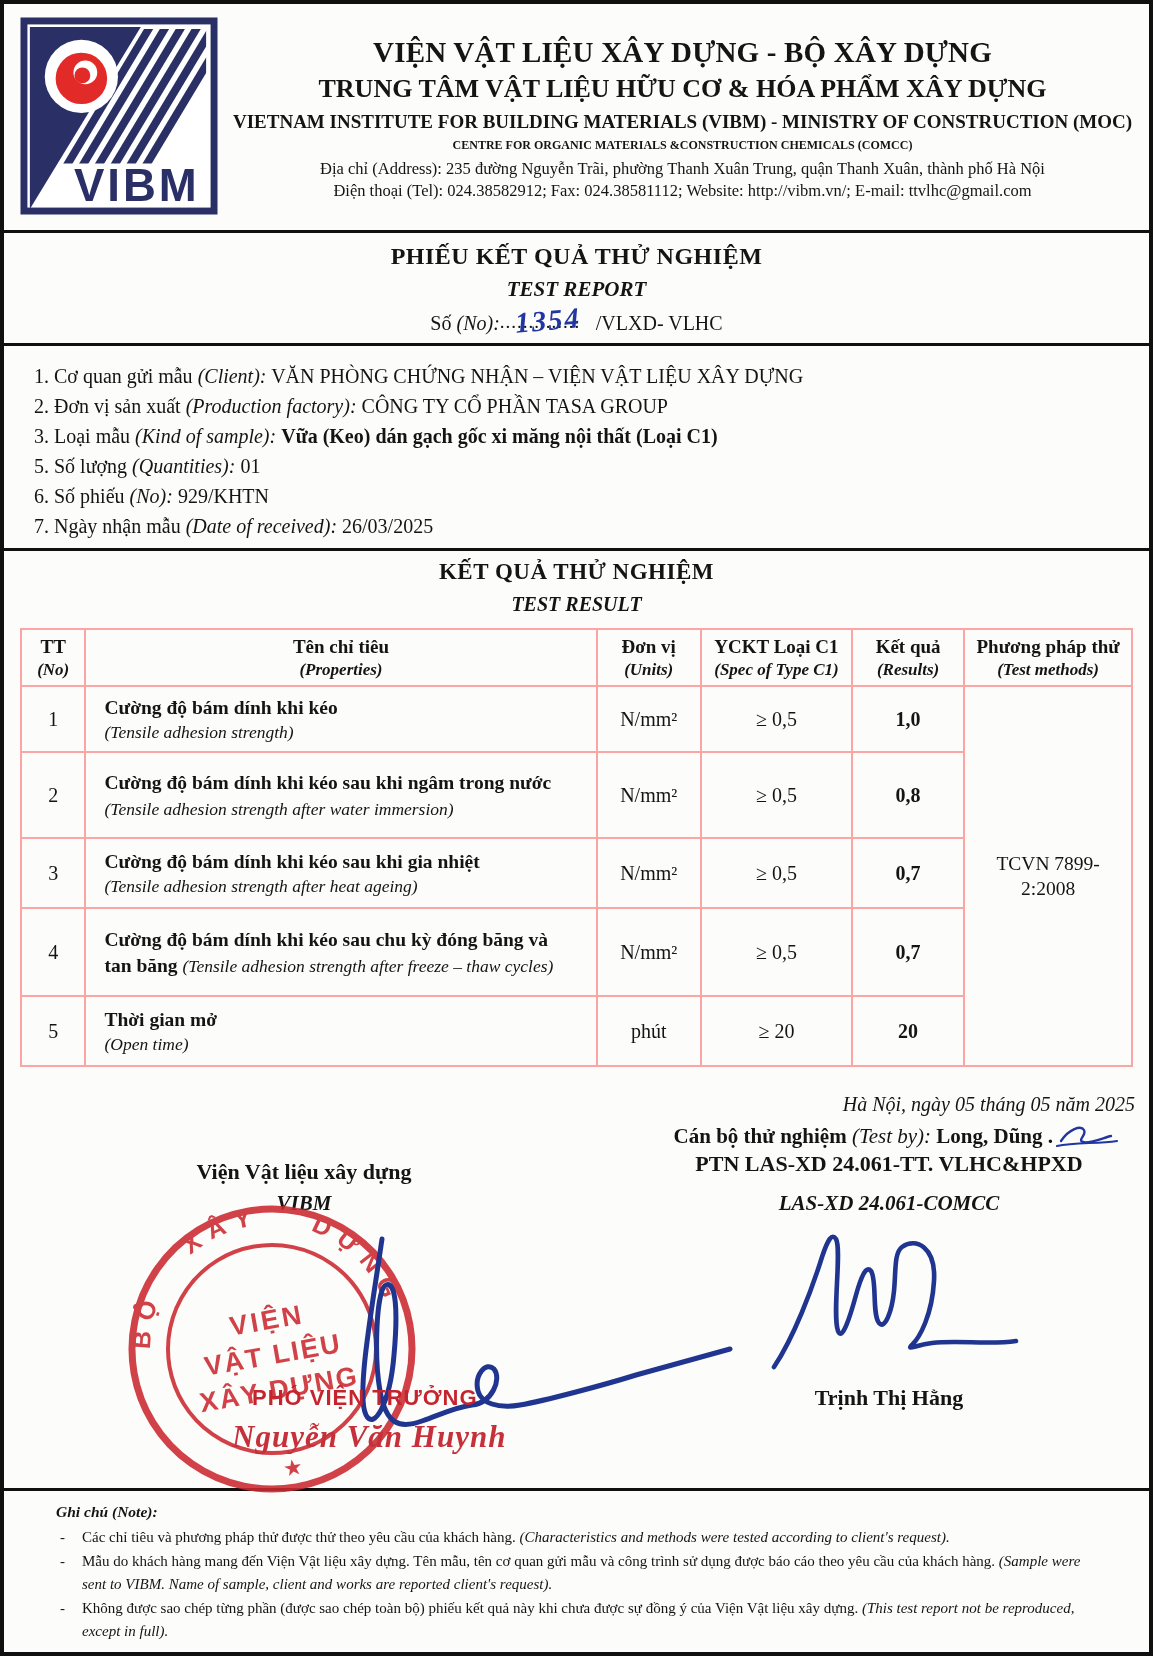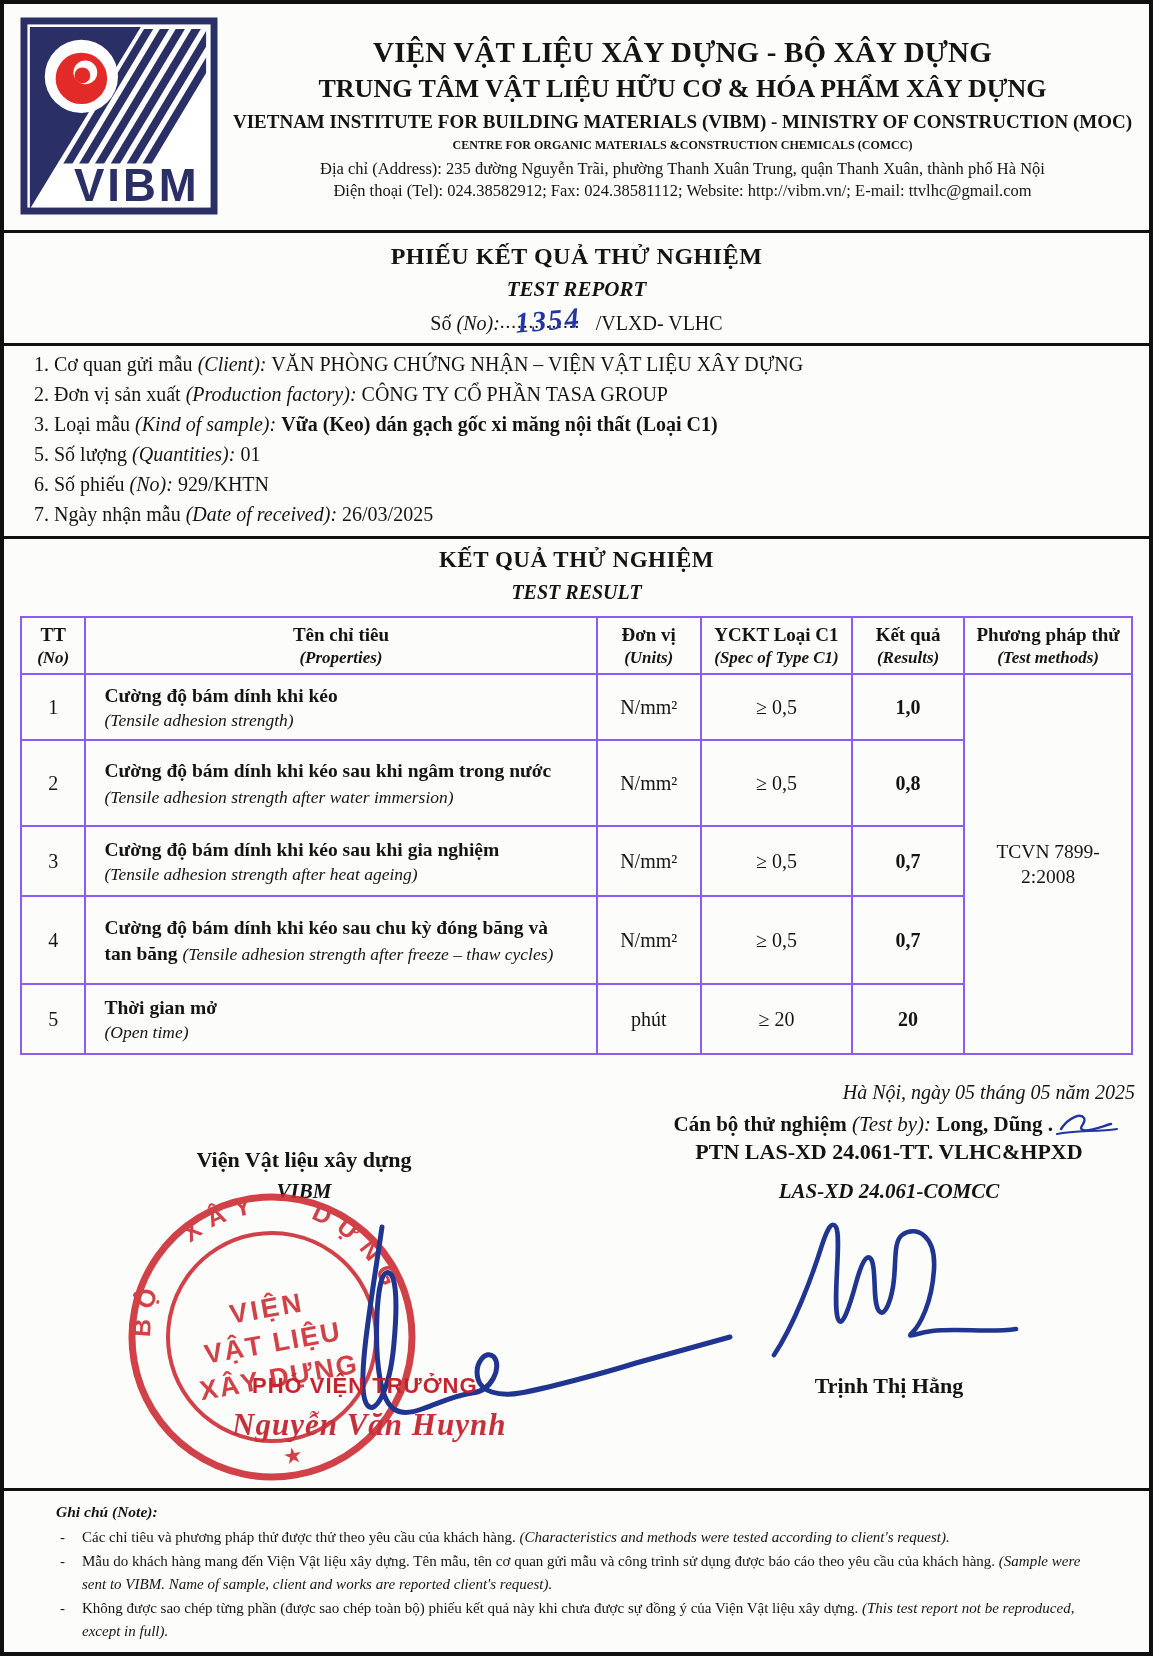--- a/index.html
+++ b/index.html
@@ -25,31 +25,31 @@
   .sec-title{border-bottom:3px solid #101010;text-align:center;padding:10px 0 8px;flex:none;}
   .t-vn{font-size:24px;font-weight:bold;letter-spacing:.5px;}
   .t-en{font-size:21px;font-weight:bold;font-style:italic;margin-top:7px;}
   .no-line{font-size:20px;margin-top:8px;}
   .no-en{font-style:italic;}
   .no-rel{position:relative;display:inline-block;width:96px;vertical-align:bottom;}
   .no-dots{position:absolute;left:0;bottom:2px;letter-spacing:1px;color:#141414;font-size:19px;}
   .no-value{position:relative;z-index:2;color:#2136a0;font-size:29px;font-weight:bold;
     font-style:italic;display:inline-block;transform:rotate(-5deg);letter-spacing:2px;line-height:20px;}
   
-  .sec-items{border-bottom:3px solid #101010;padding:3px 14px 7px 30px;flex:none;}
+  .sec-items{border-bottom:3px solid #101010;padding:15px 14px 7px 30px;flex:none;}
   .item{font-size:20px;line-height:30px;}
   .item .en{font-style:italic;}
   .item.bold-val .val{font-weight:bold;}
   
   .sec-result-head{text-align:center;padding:8px 0 6px;flex:none;}
   .rt-vn{font-size:23px;font-weight:bold;letter-spacing:.5px;}
   .rt-en{font-size:20px;font-weight:bold;font-style:italic;margin-top:8px;}
   
   table.results{border-collapse:collapse;margin:6px 16px 0;width:calc(100% - 32px);flex:none;}
-  table.results th,table.results td{border:2px solid #8b5cf6;vertical-align:middle;}
+  table.results th,table.results td{border:2px solid #fca5a5;vertical-align:middle;}
   th .h-vn{font-size:19px;font-weight:bold;}
   th .h-en{font-size:17px;font-weight:bold;font-style:italic;}
   th{padding:5px 4px;text-align:center;line-height:1.25;}
   td{padding:4px 6px;font-size:20px;text-align:center;line-height:1.3;}
   td.prop{text-align:left;padding:6px 18px;}
   td.prop .p-vn{font-weight:bold;font-size:19.5px;}
   td.prop .p-en{font-style:italic;font-size:17.5px;}
   td.prop.break .p-en{display:block;}
   td.res{font-weight:bold;}
   td.meth{font-size:19.5px;}
@@ -188,21 +188,21 @@
       </tr>
       <tr class="r2">
         <td>2</td>
         <td class="prop"><span class="p-vn">Cường độ bám dính khi kéo sau khi ngâm trong nước </span><span class="p-en">(Tensile adhesion strength after water immersion)</span></td>
         <td>N/mm²</td>
         <td>≥ 0,5</td>
         <td class="res">0,8</td>
       </tr>
       <tr class="r3">
         <td>3</td>
-        <td class="prop break"><span class="p-vn">Cường độ bám dính khi kéo sau khi gia nghiệm</span><span class="p-en">(Tensile adhesion strength after heat ageing)</span></td>
+        <td class="prop break"><span class="p-vn">Cường độ bám dính khi kéo sau khi gia nhiệt</span><span class="p-en">(Tensile adhesion strength after heat ageing)</span></td>
         <td>N/mm²</td>
         <td>≥ 0,5</td>
         <td class="res">0,7</td>
       </tr>
       <tr class="r4">
         <td>4</td>
         <td class="prop"><span class="p-vn">Cường độ bám dính khi kéo sau chu kỳ đóng băng và tan băng </span><span class="p-en">(Tensile adhesion strength after freeze – thaw cycles)</span></td>
         <td>N/mm²</td>
         <td>≥ 0,5</td>
         <td class="res">0,7</td>

